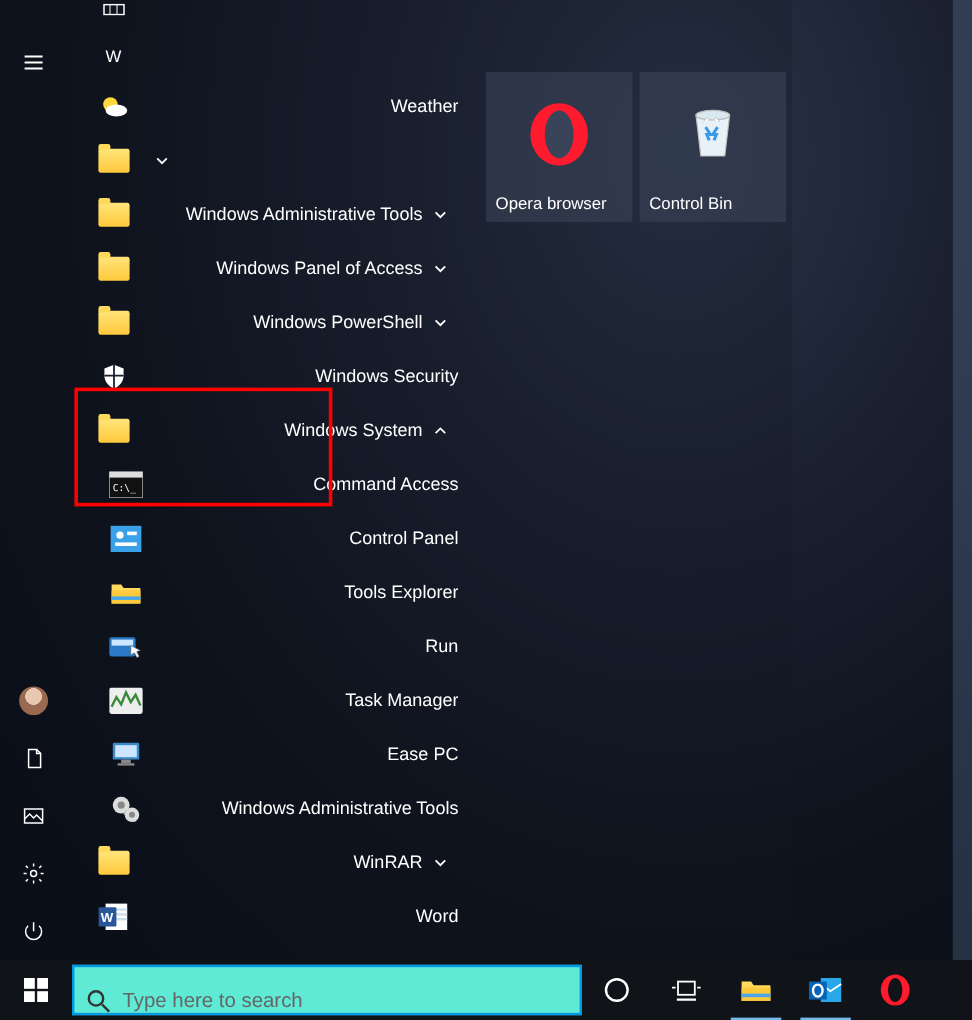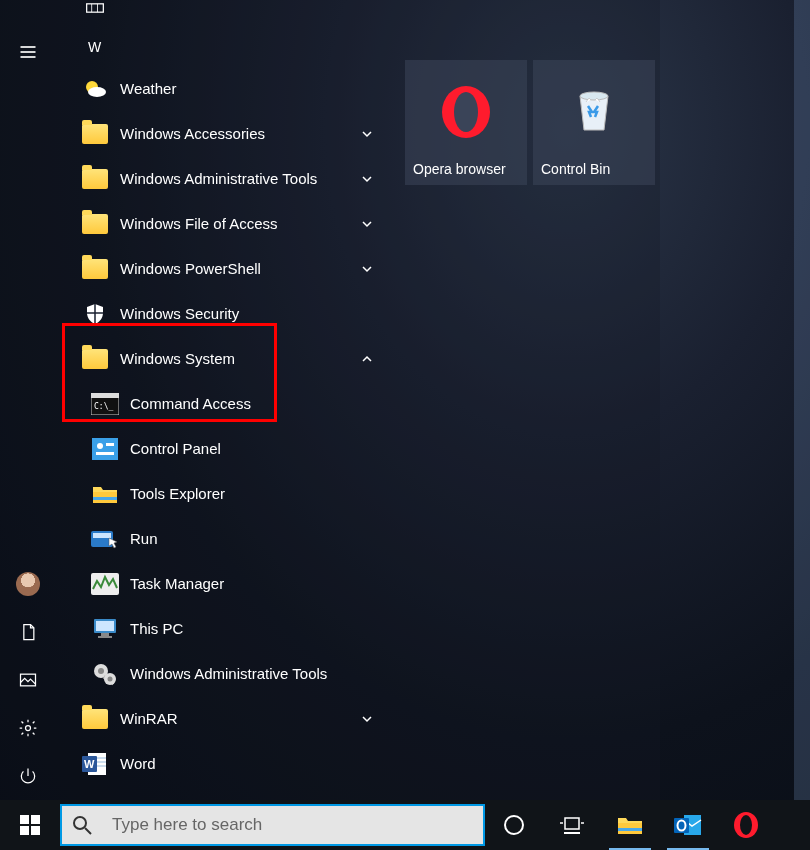--- a/index.html
+++ b/index.html
@@ -49,20 +49,21 @@
     font-size: 14px;
   }
   .app-item {
     height: 45px;
     display: flex; align-items: center;
     padding-left: 25px;
     padding-right: 8px;
     font-size: 15px;
     cursor: pointer;
     position: relative;
+    text-align: right;
   }
   .app-item.sub { padding-left: 35px; }
   .app-item .icon {
     width: 30px; height: 30px;
     margin-right: 10px;
     display:flex; align-items:center; justify-content:center;
     flex-shrink: 0;
   }
   .app-item .label { flex: 1; white-space: nowrap; overflow: hidden; text-overflow: ellipsis; }
   .chevron {
@@ -123,25 +124,25 @@
     background: #101418;
     display: flex; align-items: center;
   }
   .start-button {
     width: 60px; height: 50px;
     display: flex; align-items:center; justify-content:center;
     cursor:pointer;
   }
   .search-box {
     width: 425px; height: 42px;
-    background: #e5e5e5;
+    background: #5eead4;
     border: 2px solid #0099e5;
-    display: flex; align-items: center;
+    display: flex; align-items: flex-end;
     padding: 0 10px;
-    gap: 20px;
+    gap: 10px;
   }
   .search-box input {
     border: none; outline: none;
     font-size: 17px;
     flex: 1;
     color: #555;
     background: transparent;
   }
   .search-box input::placeholder { color: #666; }
   .task-icons {
@@ -228,21 +229,20 @@
             <ellipse cx="15" cy="16" rx="9" ry="5" fill="#fff"></ellipse>
           </svg>
       </div>
       <span class="label">Weather</span>
     </div>
 
     <div class="app-item">
       <div class="icon">
           <div class="folder"></div>
         </div>
-      <span class="label">Windows Accessories</span>
       <div class="chevron">
           <svg viewBox="0 0 12 12">
             <polyline points="2,4 6,8 10,4"></polyline>
           </svg>
         </div>
     </div>
 
     <div class="app-item">
       <div class="icon">
           <div class="folder"></div>
@@ -252,21 +252,21 @@
           <svg viewBox="0 0 12 12">
             <polyline points="2,4 6,8 10,4"></polyline>
           </svg>
         </div>
     </div>
 
     <div class="app-item">
       <div class="icon">
           <div class="folder"></div>
         </div>
-      <span class="label">Windows File of Access</span>
+      <span class="label">Windows Panel of Access</span>
       <div class="chevron">
           <svg viewBox="0 0 12 12">
             <polyline points="2,4 6,8 10,4"></polyline>
           </svg>
         </div>
     </div>
 
     <div class="app-item">
       <div class="icon">
           <div class="folder"></div>
@@ -358,21 +358,21 @@
 
     <div class="app-item sub">
       <div class="icon">
         <svg width="28" height="24" viewBox="0 0 28 24">
             <rect x="3" y="2" width="22" height="14" fill="#3a8ac8" rx="1"></rect>
             <rect x="5" y="4" width="18" height="10" fill="#cde6ff"></rect>
             <rect x="10" y="16" width="8" height="3" fill="#888"></rect>
             <rect x="7" y="19" width="14" height="2" fill="#888"></rect>
           </svg>
       </div>
-      <span class="label">This PC</span>
+      <span class="label">Ease PC</span>
     </div>
 
     <div class="app-item sub">
       <div class="icon">
         <svg width="28" height="26" viewBox="0 0 28 26">
             <circle cx="10" cy="10" r="7" fill="#ddd"></circle>
             <circle cx="10" cy="10" r="3" fill="#888"></circle>
             <rect x="14" y="14" width="12" height="4" fill="#aaa" transform="rotate(35 14 14)"></rect>
             <circle cx="19" cy="18" r="6" fill="#ddd"></circle>
             <circle cx="19" cy="18" r="2.5" fill="#888"></circle>

